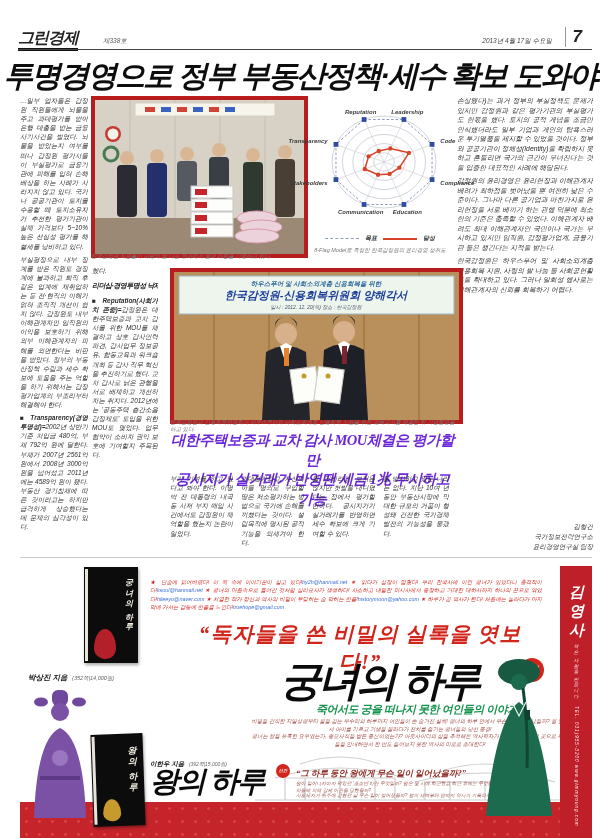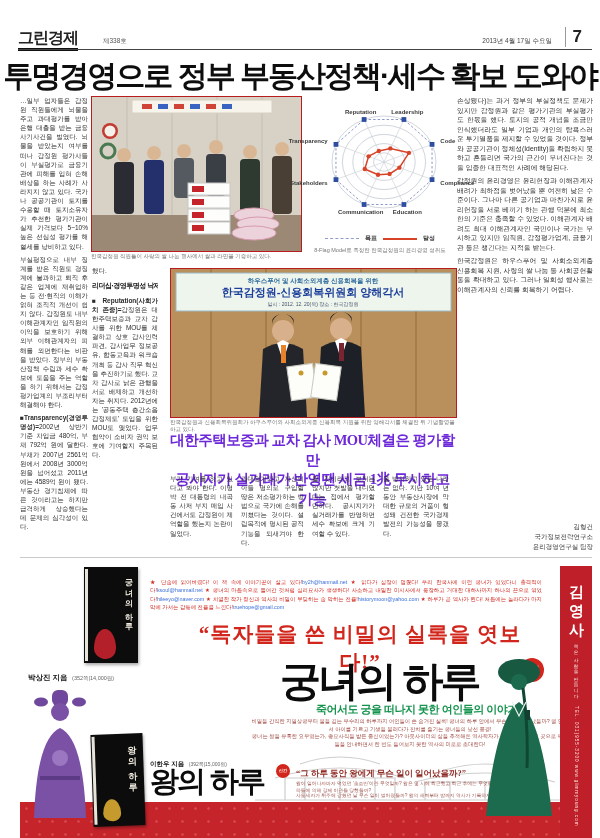--- a/index.html
+++ b/index.html
@@ -1,37 +1,37 @@
 <!DOCTYPE html>
 <html><head>
 <meta charset="utf-8">
 <style>
   html,body{margin:0;padding:0;background:#e8e8e8;}
   #page{position:relative;width:600px;height:838px;background:#fff;overflow:hidden;
-        font-family:"Liberation Sans",sans-serif;color:#222;}
+        font-family:"Liberation Sans",sans-serif;color:#222;font-style:italic;}
   .abs{position:absolute;}
   
   .masthead{font-size:16px;font-weight:bold;letter-spacing:-1px;border-bottom:3px solid #111;padding-bottom:2px;}
   .issue{font-size:6.5px;color:#555;}
   .section{font-size:13px;font-weight:bold;letter-spacing:2px;}
   .date{font-size:6.5px;color:#444;}
   .pageno{font-size:17px;font-weight:bold;border-left:1px solid #999;padding-left:7px;}
   .hdr-rule{left:18px;top:49px;width:574px;height:1px;background:#444;}
   .headline{left:0;top:56px;width:600px;text-align:center;font-size:30px;font-weight:900;
             letter-spacing:-2px;color:#0d0d0d;}
   
   .btxt{font-size:6.5px;line-height:1.4;text-align:justify;word-break:break-all;color:#2b2b2b;overflow:hidden;}
   .btxt p{margin:0 0 4px 0;}
   .lead{font-weight:bold;}
   .colhead{font-size:7px;font-weight:bold;color:#111;letter-spacing:-0.5px;}
   .cap{font-size:5.5px;color:#777;line-height:1.3;}
   .subhead{font-family:"Liberation Serif",serif;font-weight:bold;font-size:14.5px;color:#6d28d9;
            text-align:center;letter-spacing:-0.5px;line-height:1.35;}
   .byline{font-size:6.5px;color:#333;text-align:right;line-height:1.5;}
-  .photo-frame{border:1px solid #b91c1c;overflow:hidden;background:#14b8a6;}
+  .photo-frame{border:4px solid #b91c1c;overflow:hidden;background:#14b8a6;}
   .rule{background:#c9c9c9;height:1px;}
   
   .leg{display:flex;justify-content:center;align-items:center;gap:6px;font-size:6px;color:#333;font-weight:bold;}
   .leg .dash{width:34px;border-top:1.5px dashed #8d9cc9;}
   .leg .solid{width:34px;border-top:2px solid #d84327;}
   
   .stars{font-size:5.4px;line-height:1.55;color:#cf2b22;text-align:justify;}
   .stars .src{color:#3a6fd8;}
   .redquote{font-family:"Liberation Serif",serif;font-weight:bold;font-size:21px;color:#d2251c;
             text-align:center;letter-spacing:1px;}

